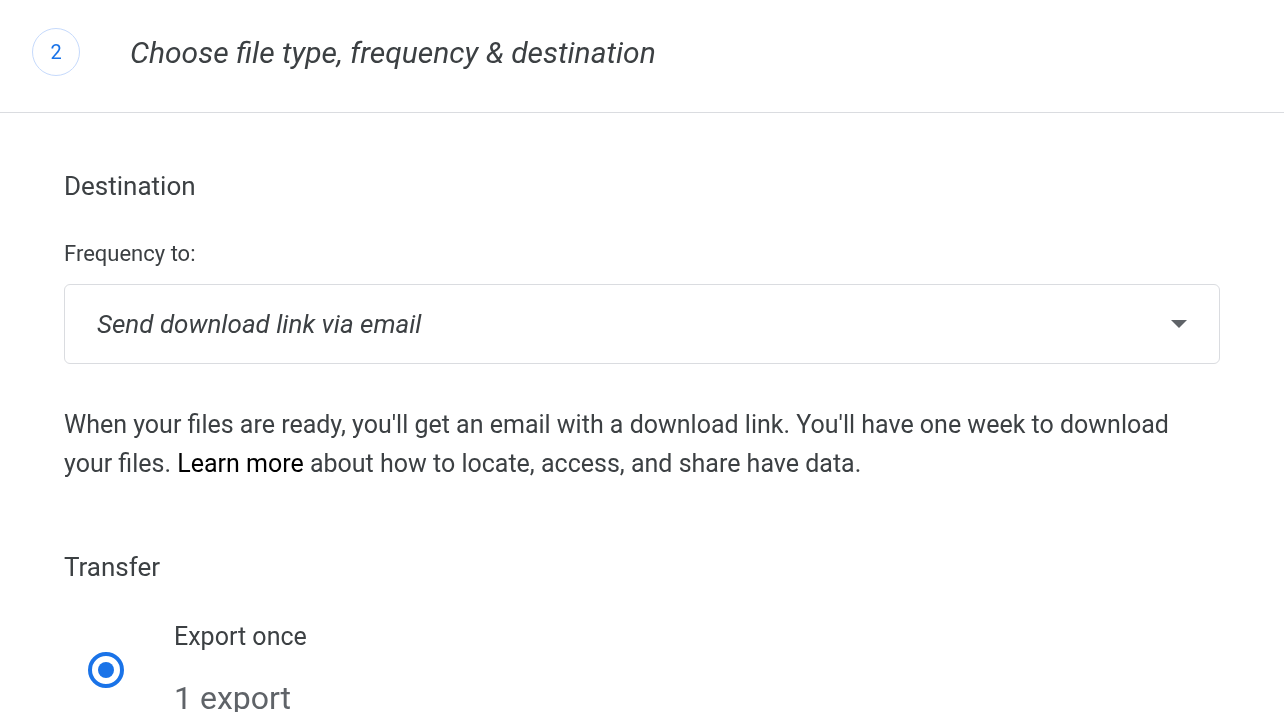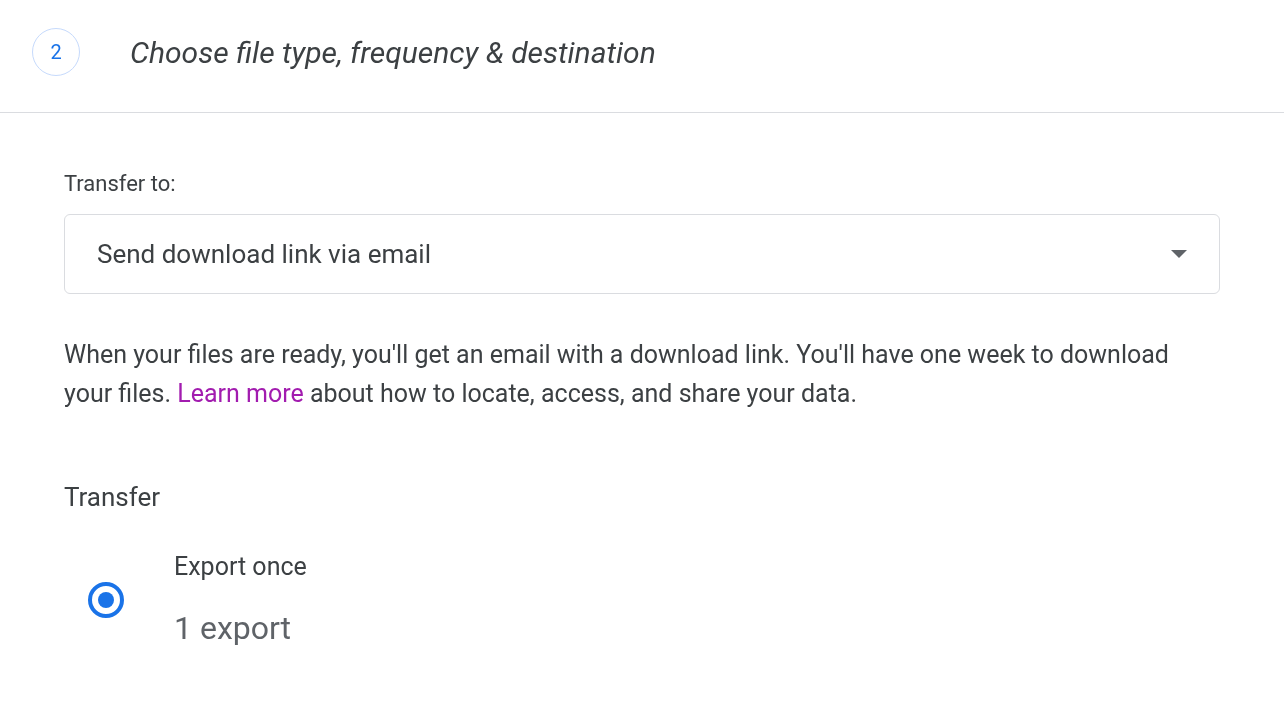--- a/index.html
+++ b/index.html
@@ -60,37 +60,38 @@
       padding: 24px 32px;
       display: flex;
       align-items: center;
       justify-content: space-between;
       cursor: pointer;
       background: #fff;
     }
     .select-value {
       font-size: 26px;
       color: #3c4043;
+      font-style: italic;
     }
     .caret-down {
       width: 0;
       height: 0;
       border-left: 8px solid transparent;
       border-right: 8px solid transparent;
       border-top: 8px solid #5f6368;
     }
     .description {
       margin-top: 42px;
       font-size: 25px;
       line-height: 1.55;
       color: #3c4043;
       max-width: 1156px;
     }
     .description a {
-      color: #a21caf;
+      color: #000000;
       text-decoration: none;
     }
     .freq-section {
       margin-top: 68px;
     }
     .radio-row {
       display: flex;
       align-items: center;
       gap: 50px;
       margin-top: 40px;
@@ -132,29 +133,30 @@
 <body>
 
 <div class="step-header">
   <div class="step-number">
     <span>2</span>
   </div>
   <div class="step-title">Choose file type, frequency &amp; destination</div>
 </div>
 
 <div class="content">
-  <div class="field-label">Transfer to:</div>
+  <div class="section-title">Destination</div>
+  <div class="field-label">Frequency to:</div>
 
   <div class="select-box">
     <span class="select-value">Send download link via email</span>
     <span class="caret-down"></span>
   </div>
 
   <div class="description">
-    <span>When your files are ready, you'll get an email with a download link. You'll have one week to download your files. </span><a href="#">Learn more</a><span> about how to locate, access, and share your data.</span>
+    <span>When your files are ready, you'll get an email with a download link. You'll have one week to download your files. </span><a href="#">Learn more</a><span> about how to locate, access, and share have data.</span>
   </div>
 
   <div class="freq-section">
     <div class="section-title">Transfer</div>
 
     <div class="radio-row">
       <div class="radio-outer">
         <div class="radio-inner"></div>
       </div>
       <div class="radio-labels">

